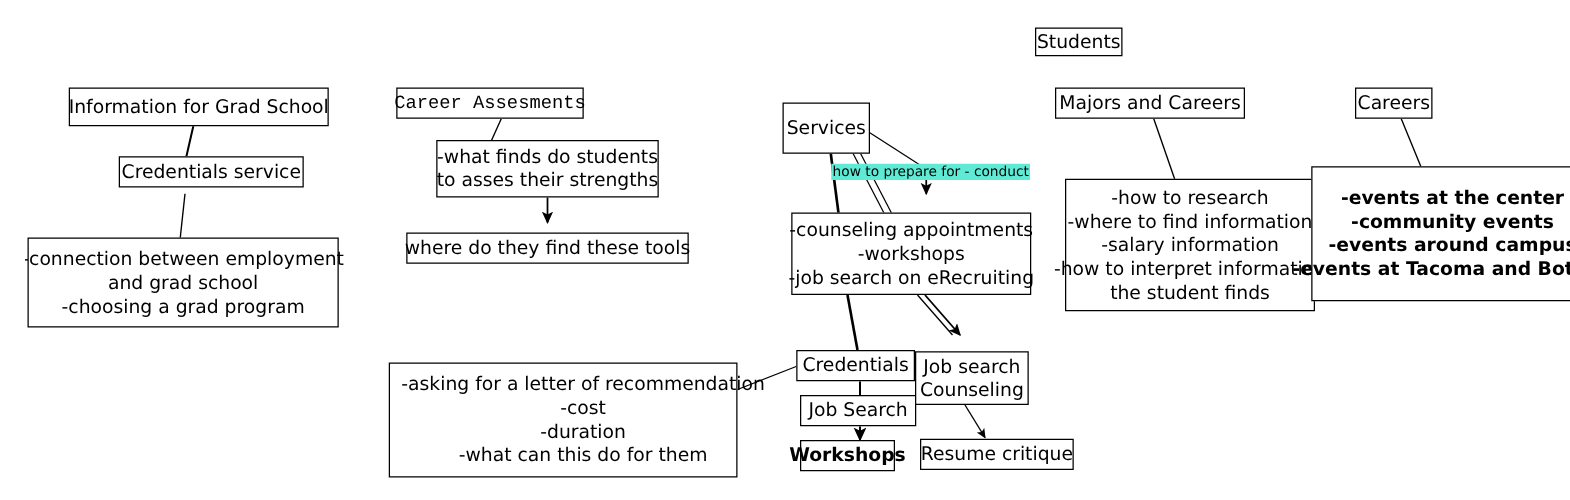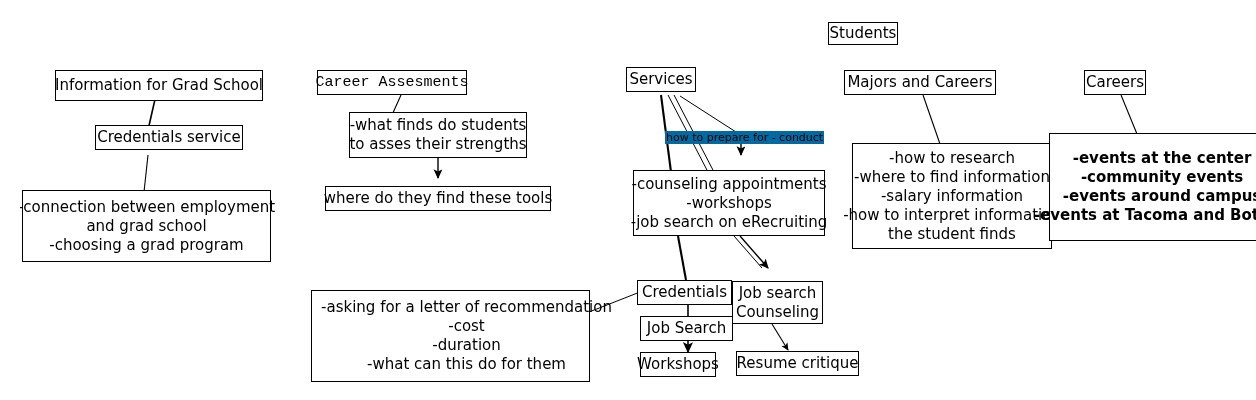--- a/index.html
+++ b/index.html
@@ -41,21 +41,21 @@
     justify-content: center;
     padding: 1px 5px;
     z-index: 5;
   }
   .edge-label {
     position: absolute;
     font-family: "DejaVu Sans", sans-serif;
     font-size: 11px;
     line-height: 13px;
     color: #000000;
-    background: #0369a1;
+    background: #5eead4;
     white-space: pre;
     padding: 0 1px;
     z-index: 6;
   }
 </style>
 </head>
 <body>
 
 <div id="canvas">
 
@@ -110,34 +110,34 @@
 and grad school
 -choosing a grad program</div>
 
   <div class="node" style="left:297px; top:70px; width:150px; height:25px;font-family:Liberation Mono, monospace;">Career Assesments</div>
 
   <div class="node" style="left:329px; top:112px; width:178px; height:46px;">-what finds do students
 to asses their strengths</div>
 
   <div class="node" style="left:305px; top:186px; width:226px; height:25px;">where do they find these tools</div>
 
-  <div class="node" style="left:606px; top:67px; width:70px; height:25px;">Services</div>
+  <div class="node" style="left:606px; top:82px; width:70px; height:41px;">Services</div>
 
   <div class="node" style="left:613px; top:170px; width:192px; height:66px;">-counseling appointments
 -workshops
 -job search on eRecruiting</div>
 
   <div class="node" style="left:617px; top:280px; width:95px; height:25px;">Credentials</div>
 
   <div class="node" style="left:620px; top:316px; width:93px; height:25px;">Job Search</div>
 
   <div class="node" style="left:712px; top:281px; width:91px; height:43px;">Job search
 Counseling</div>
 
-  <div class="node" style="left:620px; top:352px; width:76px; height:25px;">Workshops</div>
+  <div class="node" style="left:620px; top:352px; width:76px; height:25px;font-weight:bold;">Workshops</div>
 
   <div class="node" style="left:716px; top:351px; width:123px; height:25px;">Resume critique</div>
 
   <div class="node" style="left:291px; top:290px; width:279px; height:92px;padding-left:37px;">-asking for a letter of recommendation
 -cost
 -duration
 -what can this do for them</div>
 
   <div class="node" style="left:824px; top:70px; width:152px; height:25px;">Majors and Careers</div>
 

